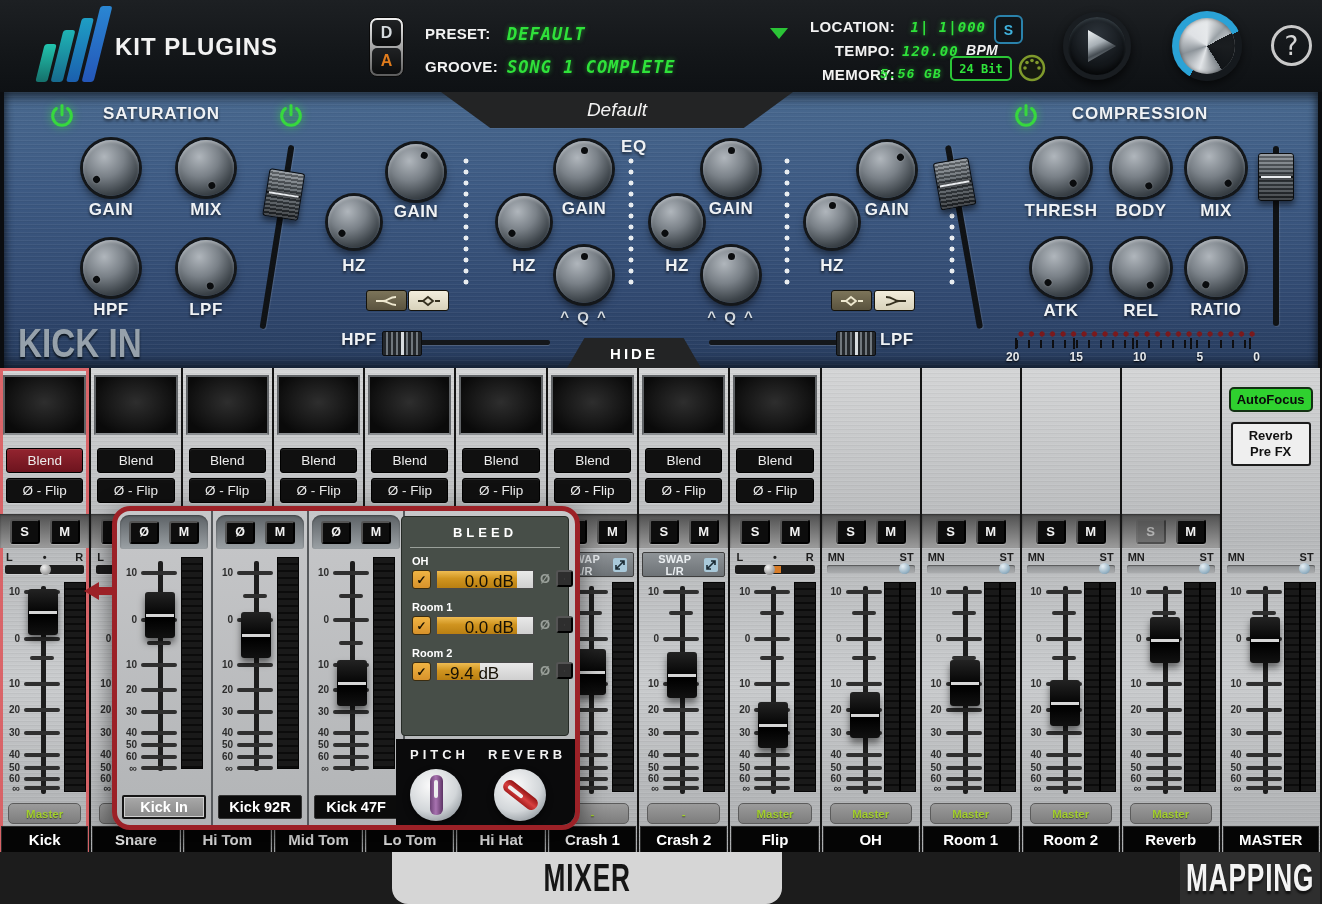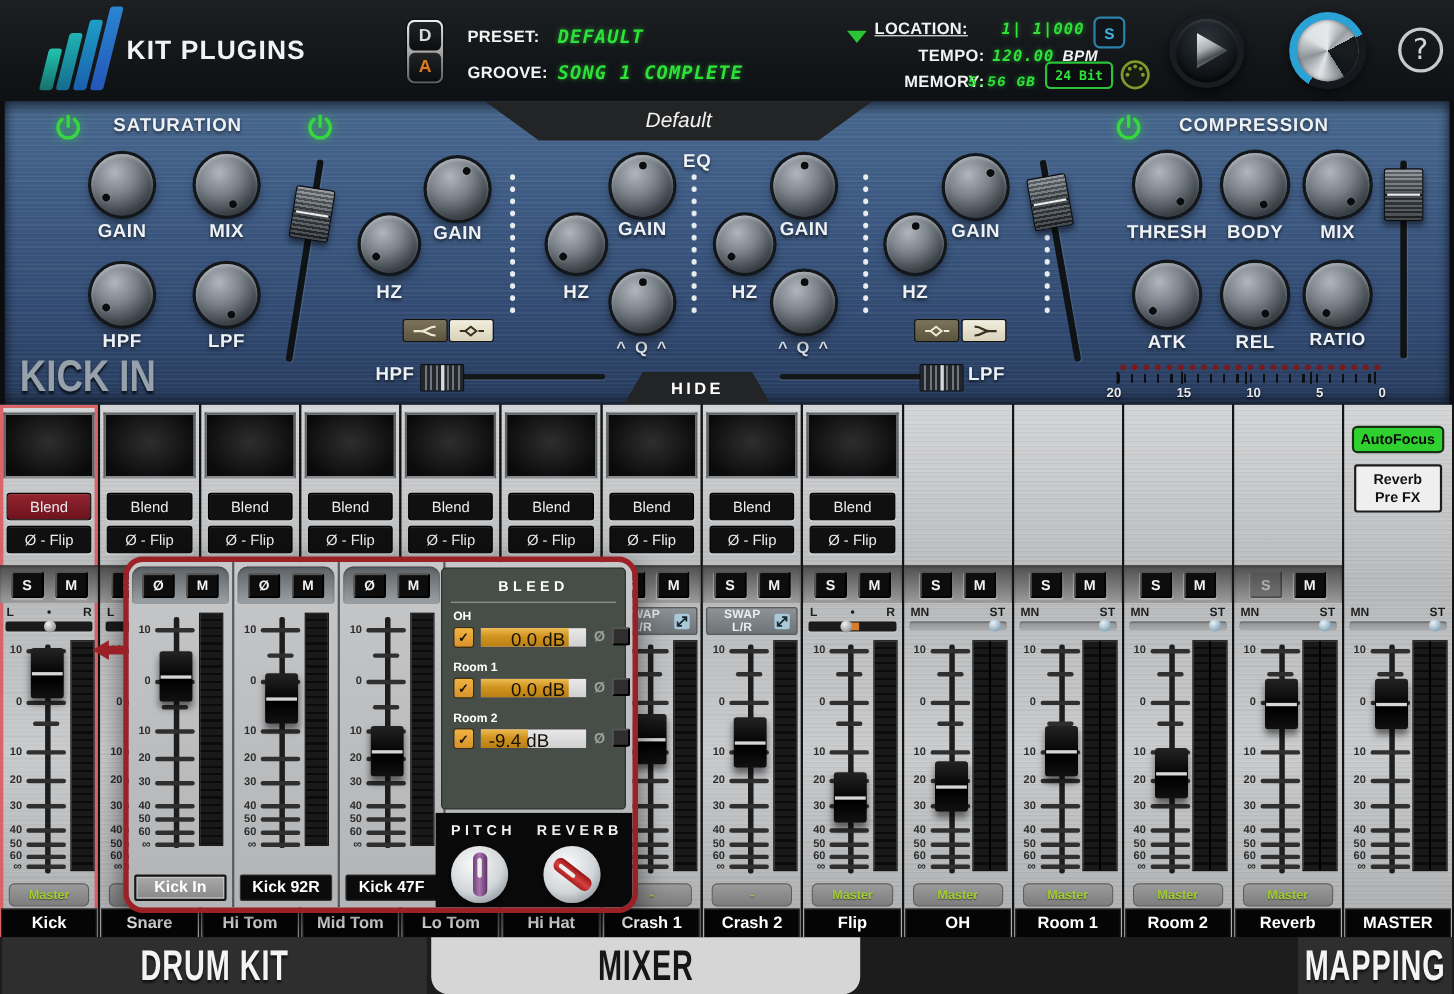--- a/index.html
+++ b/index.html
@@ -248,21 +248,21 @@
     <div class="brand">KIT PLUGINS</div>
     <div class="da">
       <div class="cell d">D</div>
       <div class="cell a">A</div>
     </div>
     <div class="hlabel" style="left:425px;top:25px;">PRESET:</div>
     <div class="lcd" style="left:507px;top:24px;font-size:17px;">DEFAULT</div>
     <div class="hlabel" style="left:425px;top:58px;">GROOVE:</div>
     <div class="lcd" style="left:507px;top:57px;font-size:17px;">SONG 1 COMPLETE</div>
     <div class="caret-down"></div>
-    <div class="hlabel" style="left:795px;top:18px;width:100px;text-decoration:underline;">LOCATION:</div>
+    <div class="hlabel" style="left:795px;top:18px;width:100px;text-align:right;">LOCATION:</div>
     <div class="lcd" style="left:900px;top:19px;width:86px;text-align:right;font-size:14px;">1| 1|000</div>
     <div class="sync">S</div>
     <div class="hlabel" style="left:795px;top:42px;width:100px;text-align:right;">TEMPO:</div>
     <div class="lcd" style="left:902px;top:43px;font-size:14px;">120.00</div>
     <div class="hlabel" style="left:966px;top:42px;font-size:14px;font-style:italic;">BPM</div>
     <div class="hlabel" style="left:795px;top:66px;width:100px;text-align:right;">MEMORY:</div>
     <div class="lcd" style="left:880px;top:67px;font-size:13px;font-family:Liberation Mono, monospace;">5.56 GB</div>
     <div class="bitbox">24 Bit</div>
     <div class="midi">
       <svg width="28" height="28">
@@ -1655,23 +1655,20 @@
     </div>
   </div>
   <div class="parrow">
     <svg width="30" height="20">
         <polygon points="0,10 15,1 15,19" fill="#9c2127"></polygon>
         <rect x="14" y="6" width="16" height="8" fill="#9c2127"></rect>
       </svg>
   </div>
 
   <nav class="tabs" id="tabs">
-      <div class="tab" style="left: 2px; width: 386px;">
-        <span>DRUM KIT</span>
-      </div>
       <div class="tab active" style="left: 392px; width: 390px;">
         <span>MIXER</span>
       </div>
       <div class="tab" style="left: 1180px; width: 140px;">
         <span>MAPPING</span>
       </div>
     </nav>
 </div>
 
 </body></html>

